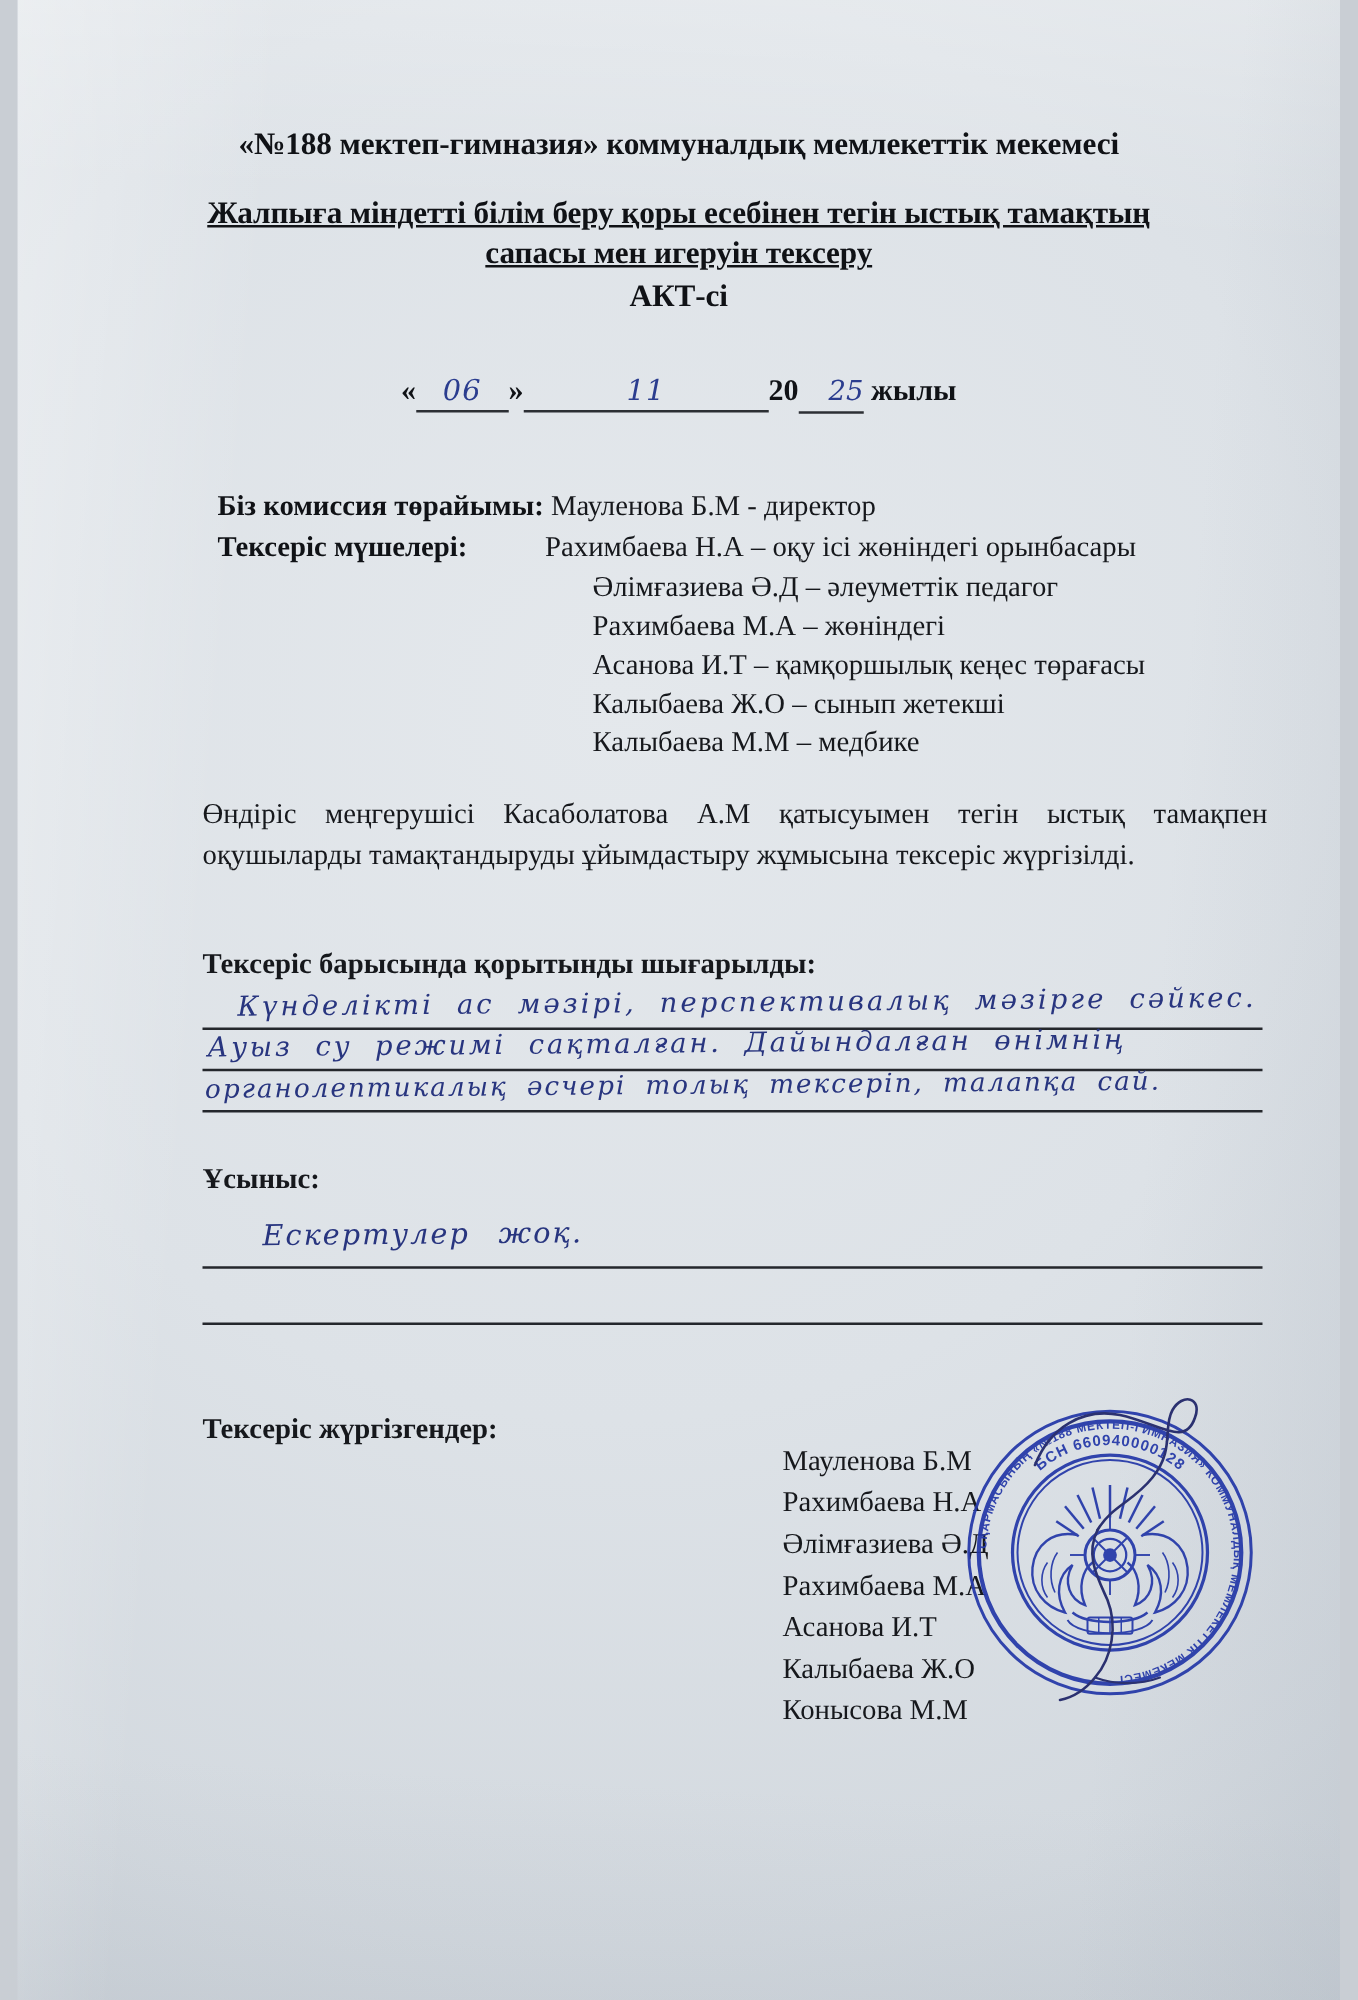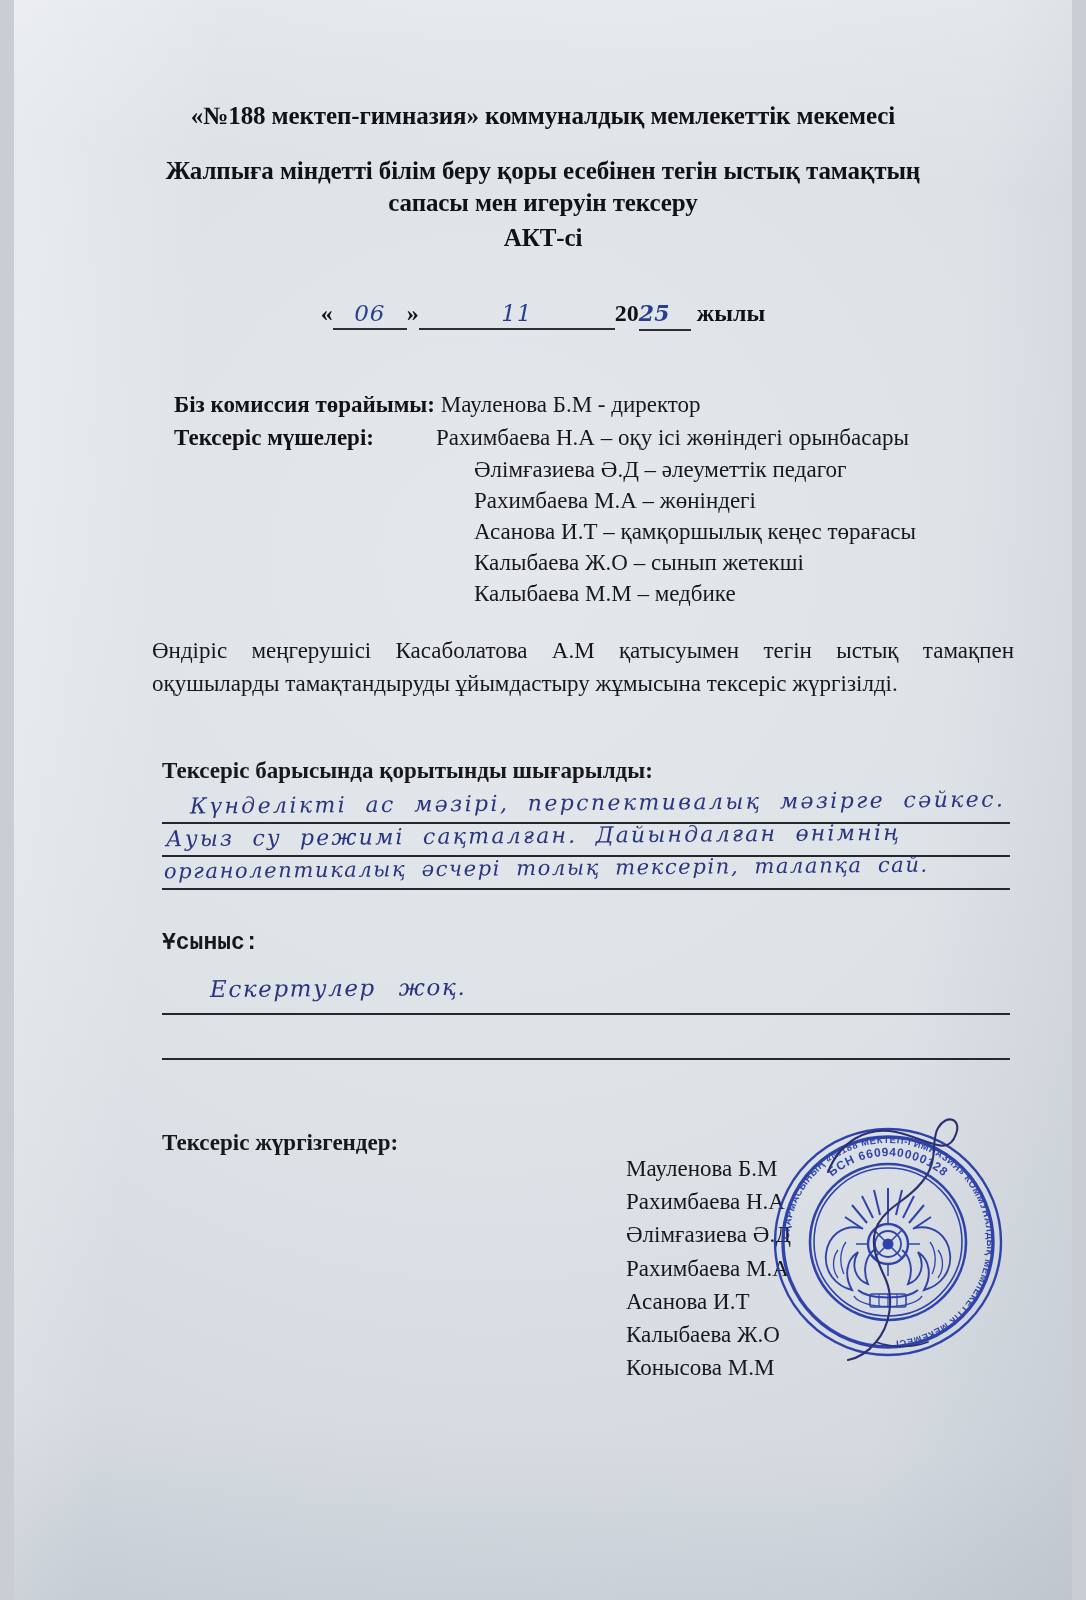--- a/index.html
+++ b/index.html
@@ -44,21 +44,21 @@
   }
   .t-line {
     font-weight: bold;
     font-size: 25px;
     letter-spacing: -0.1px;
     line-height: 1.28;
     color: #101216;
   }
   #title-school { top: 100px; }
   #title-main   { top: 155px; }
-  #title-main .t-line { padding: 0 78px; }
+  #title-main .t-line { padding: 0 78px; text-decoration: underline; }
   #title-akt    { top: 222px; }
 
   
   #date-row {
     position: absolute;
     top: 300px;
     left: 0; right: 0;
     text-align: center;
     font-weight: bold;
     font-size: 24px;
@@ -80,24 +80,24 @@
     letter-spacing: 1px;
   }
   #date-day  { width: 74px; }
   #date-month{ width: 196px; }
   #date-year-blank {
     display: inline-block;
     width: 52px;
     border-bottom: 2px solid #2c2f34;
     font-family: "DejaVu Serif", serif;
     font-style: italic;
-    font-weight: bold;
+    font-weight: normal;
     color: #2b3d8f;
     font-size: 22px;
-    text-align: left;
+    text-align: right;
     padding-bottom: 3px;
   }
 
   
   #commission {
     position: absolute;
     top: 390px;
     left: 160px;
     right: 60px;
     font-size: 23px;
@@ -115,21 +115,21 @@
   .member-line {
     margin-left: 300px;
     line-height: 1.35;
   }
   #members-head .member-first { display: inline; margin-left: 0; }
 
   
   #intro-par {
     position: absolute;
     top: 635px;
-    left: 138px;
+    left: 148px;
     right: 58px;
     font-size: 23px;
     line-height: 1.42;
     text-align: justify;
     text-justify: inter-word;
   }
 
   
   #concl-head {
     position: absolute;
@@ -162,21 +162,20 @@
   #hw-c2 { top: 823px; left: 152px; letter-spacing: 2.2px; word-spacing: 9px; }
   #hw-c3 { top: 856px; left: 150px; letter-spacing: 1.6px; word-spacing: 7px; font-size: 21px; }
 
   
   #prop-head {
     position: absolute;
     top: 930px;
     left: 148px;
     font-weight: bold;
     font-size: 23px;
-    font-family: Liberation Mono, monospace;
   }
   #rule-p1 { top: 1013px; }
   #rule-p2 { top: 1058px; }
   #hw-p1 {
     top: 975px;
     left: 196px;
     font-size: 23px;
     letter-spacing: 1.6px;
     word-spacing: 14px;
   }

